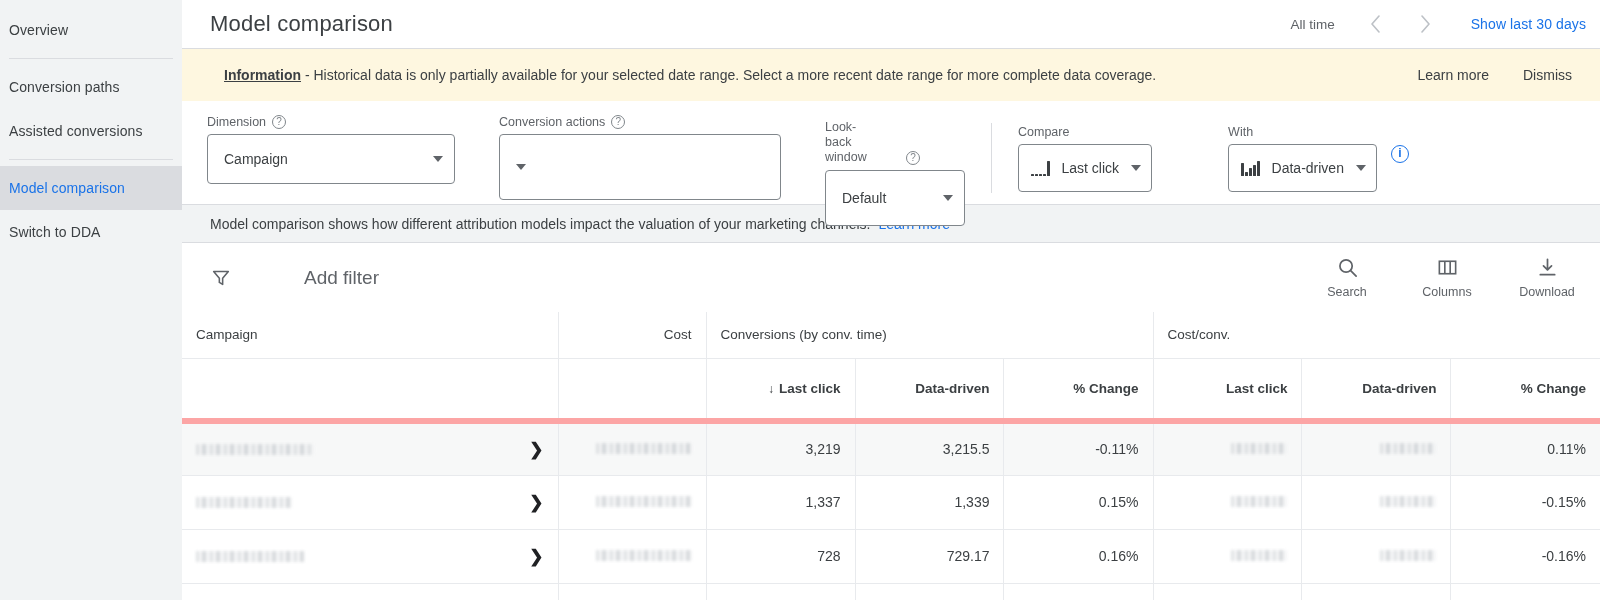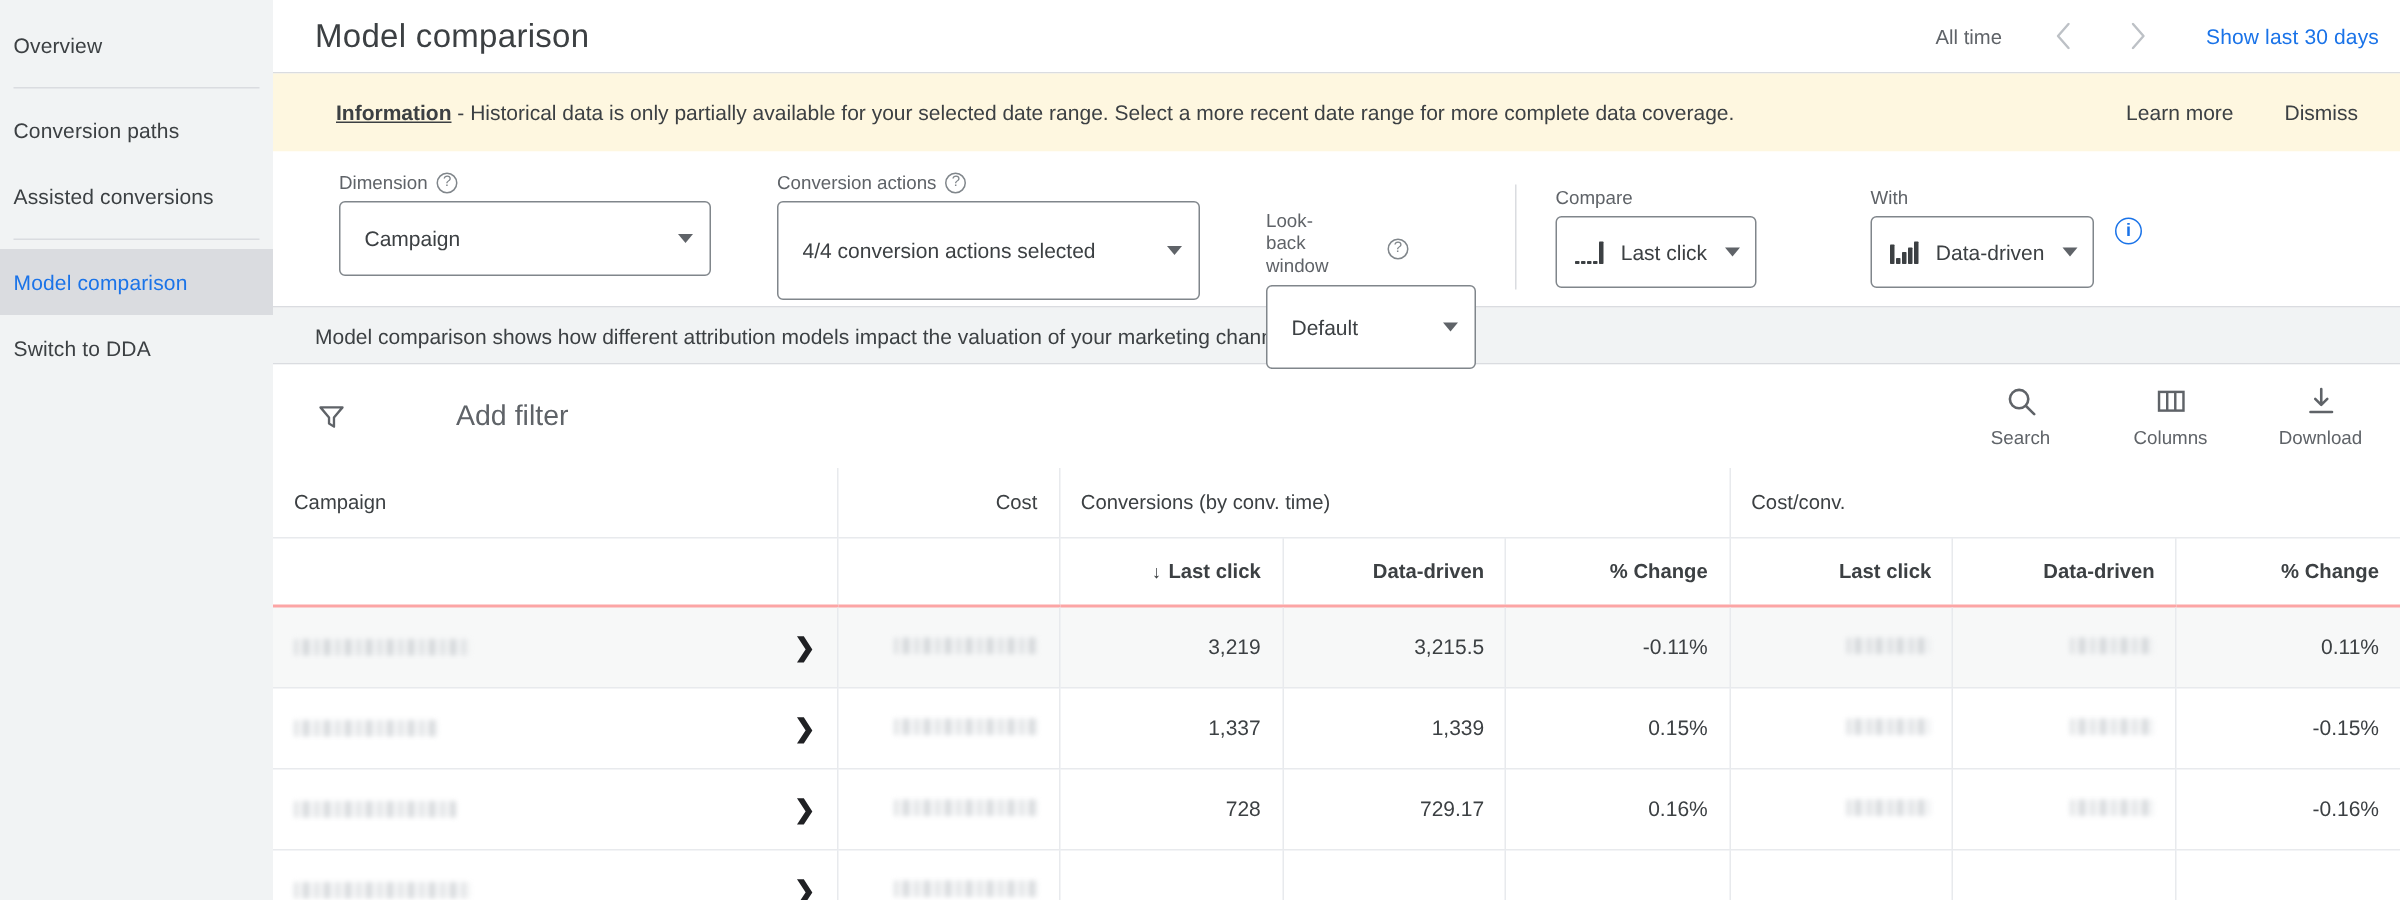--- a/index.html
+++ b/index.html
@@ -56,21 +56,21 @@
     background: #fef7e0; height: 52px; min-height: 52px;
     display: flex; align-items: center; padding: 0 28px 0 42px;
     font-size: 14px; color: #3c4043;
   }
   .banner b { font-weight: 700; text-decoration: underline; }
   .banner-actions { margin-left: auto; display: flex; gap: 34px; }
   .banner-actions span { cursor: pointer; font-size: 14px; color: #3c4043; }
 
   
   .controls {
-    display: flex; align-items: flex-start; padding: 14px 0 12px 44px;
+    display: flex; align-items: flex-start; padding: 14px 0 12px 25px;
     border-bottom: 1px solid #dadce0; background: #fff; position: relative;
     height: 104px; min-height: 104px;
   }
   .field { display: flex; flex-direction: column; }
   .field-label {
     font-size: 12.5px; color: #5f6368; margin-bottom: 5px;
     display: flex; align-items: center; gap: 6px; white-space: nowrap;
   }
   .qmark {
     width: 14px; height: 14px; border-radius: 50%; border: 1.2px solid #80868b;
@@ -84,21 +84,21 @@
   }
   .select .val { flex: 1; white-space: nowrap; }
   .sel-dimension { width: 248px; height: 50px; }
   .sel-convactions { width: 282px; height: 66px; }
   .sel-lookback { width: 140px; height: 56px; }
   .sel-model { height: 48px; gap: 12px; padding: 0 10px 0 12px; }
 
   .ctl-dimension { margin-right: 44px; }
   .ctl-convactions { margin-right: 44px; }
   .ctl-lookback { margin-right: 0px; padding-top: 5px; }
-  .label-2line { line-height: 15px; white-space: normal; width: 95px; align-items: center; margin-top: 20px; }
+  .label-2line { line-height: 15px; white-space: normal; width: 95px; align-items: flex-end; }
   .label-2line .qmark { margin-left: 18px; margin-top: 7px; flex: none; }
   .divider-v { width: 1px; background: #dadce0; height: 70px; margin: 8px 26px 0 26px; }
   .ctl-compare { margin-right: 28px; padding-top: 10px; }
   .ctl-with { padding-top: 10px; margin-left: 48px; }
   .info-circle {
     width: 18px; height: 18px; border-radius: 50%; border: 1.6px solid #1a73e8;
     color: #1a73e8; font-size: 12px; font-weight: 700; line-height: 15px;
     text-align: center; margin: 30px 0 0 14px; cursor: pointer;
   }
   
@@ -129,22 +129,22 @@
 
   
   .tbl { width: 100%; border-collapse: collapse; table-layout: fixed; }
   .tbl th, .tbl td { border-right: 1px solid #e8eaed; padding: 0 14px; }
   .tbl th:last-child, .tbl td:last-child { border-right: none; }
   .grp-row th {
     height: 46px; font-size: 13.5px; color: #3c4043; font-weight: 400;
     vertical-align: middle; border-bottom: 1px solid #e8eaed;
   }
   .sub-row th {
-    height: 46px; font-size: 13.5px; color: #3c4043; font-weight: 700;
-    vertical-align: middle; border-bottom: 2px solid #fca5a5; margin-left: 28px;
+    height: 63px; font-size: 13.5px; color: #3c4043; font-weight: 700;
+    vertical-align: middle; border-bottom: 6px solid #fca5a5; margin-left: 28px;
   }
   .ta-l { text-align: left; } .ta-r { text-align: right; }
   .sort-ico { font-size: 12px; font-weight: 400; margin-right: 5px; color:#3c4043; }
   .tbl td {
     height: 54px; font-size: 14px; color: #3c4043;
     border-bottom: 1px solid #e8eaed; vertical-align: middle;
   }
   tr.total-row td { background: #f7f8f8; }
   .cell-campaign { display: flex; align-items: center; }
   .redact {
@@ -226,21 +226,20 @@
           <span class="caret grey"></span>
         </div>
       </div>
 
       <div class="field ctl-convactions">
         <div class="field-label">
           <span>Conversion actions</span>
           <span class="qmark">?</span>
         </div>
         <div class="select sel-convactions">
-          <span class="val">4/4 conversion actions selected</span>
           <span class="caret grey"></span>
         </div>
       </div>
 
       <div class="field ctl-lookback">
         <div class="field-label label-2line">
           <span>Look-back window</span>
           <span class="qmark">?</span>
         </div>
         <div class="select sel-lookback">

